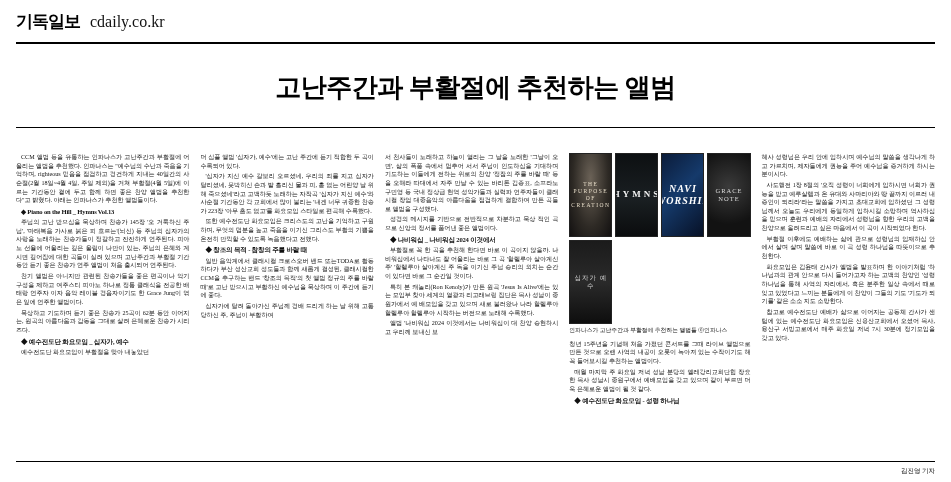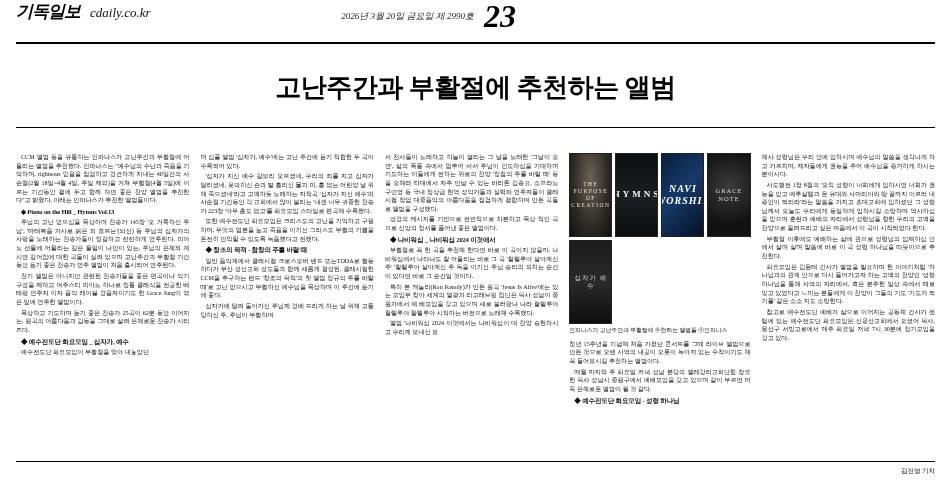--- a/index.html
+++ b/index.html
@@ -20,39 +20,38 @@
     height: 482px;
     position: relative;
     box-sizing: border-box;
     padding: 0 16px;
   }
   
   .masthead {
     position: relative;
     height: 42px;
     display: flex;
-    align-items: flex-start;
+    align-items: center;
     border-bottom: 2px solid #000;
-    font-style: italic;
   }
   .mh-left {
     display: flex;
     align-items: baseline;
     gap: 10px;
     width: 250px;
   }
   .paper-name {
     font-family: "Liberation Serif", serif;
     font-weight: bold;
     font-size: 17px;
     letter-spacing: -1px;
   }
   .paper-url {
     font-family: "Liberation Serif", serif;
-    font-size: 13px;
+    font-size: 16px;
     color: #111;
   }
   .mh-center {
     flex: 1;
     text-align: center;
     font-family: "Liberation Serif", serif;
     font-weight: bold;
     font-size: 16px;
     letter-spacing: 2px;
   }
@@ -199,24 +198,20 @@
 </style>
 </head>
 <body>
 
 <div class="page">
 
   <div class="masthead">
     <div class="mh-left">
       <span class="paper-name">기독일보</span>
       <span class="paper-url">cdaily.co.kr</span>
-    </div>
-    <div class="mh-right">
-      <span class="issue-date">2026년 3월 20일 금요일 제 2990호</span>
-      <span class="page-number">23</span>
     </div>
   </div>
 
   <div class="headline">고난주간과 부활절에 추천하는 앨범</div>
 
   <div class="columns">
 
     <div class="col">
       <p>CCM 앨범 등을 유통하는 인파나스가 고난주간과 부활절에 어울리는 앨범을 추천했다. 인파나스는 "예수님의 수난과 죽음을 기억하며, righteous 믿음을 점검하고 경건하게 지내는 40일간의 사순절(2월 18일~4월 4일, 주일 제외)을 거쳐 부활절(4월 5일)에 이르는 기간동안 곁에 두고 함께 하면 좋은 찬양 앨범을 추천한다"고 밝혔다. 아래는 인파나스가 추천한 앨범들이다.</p>
       <p class="sub-head">◆ Piano on the Hill _ Hymns Vol.13</p>

